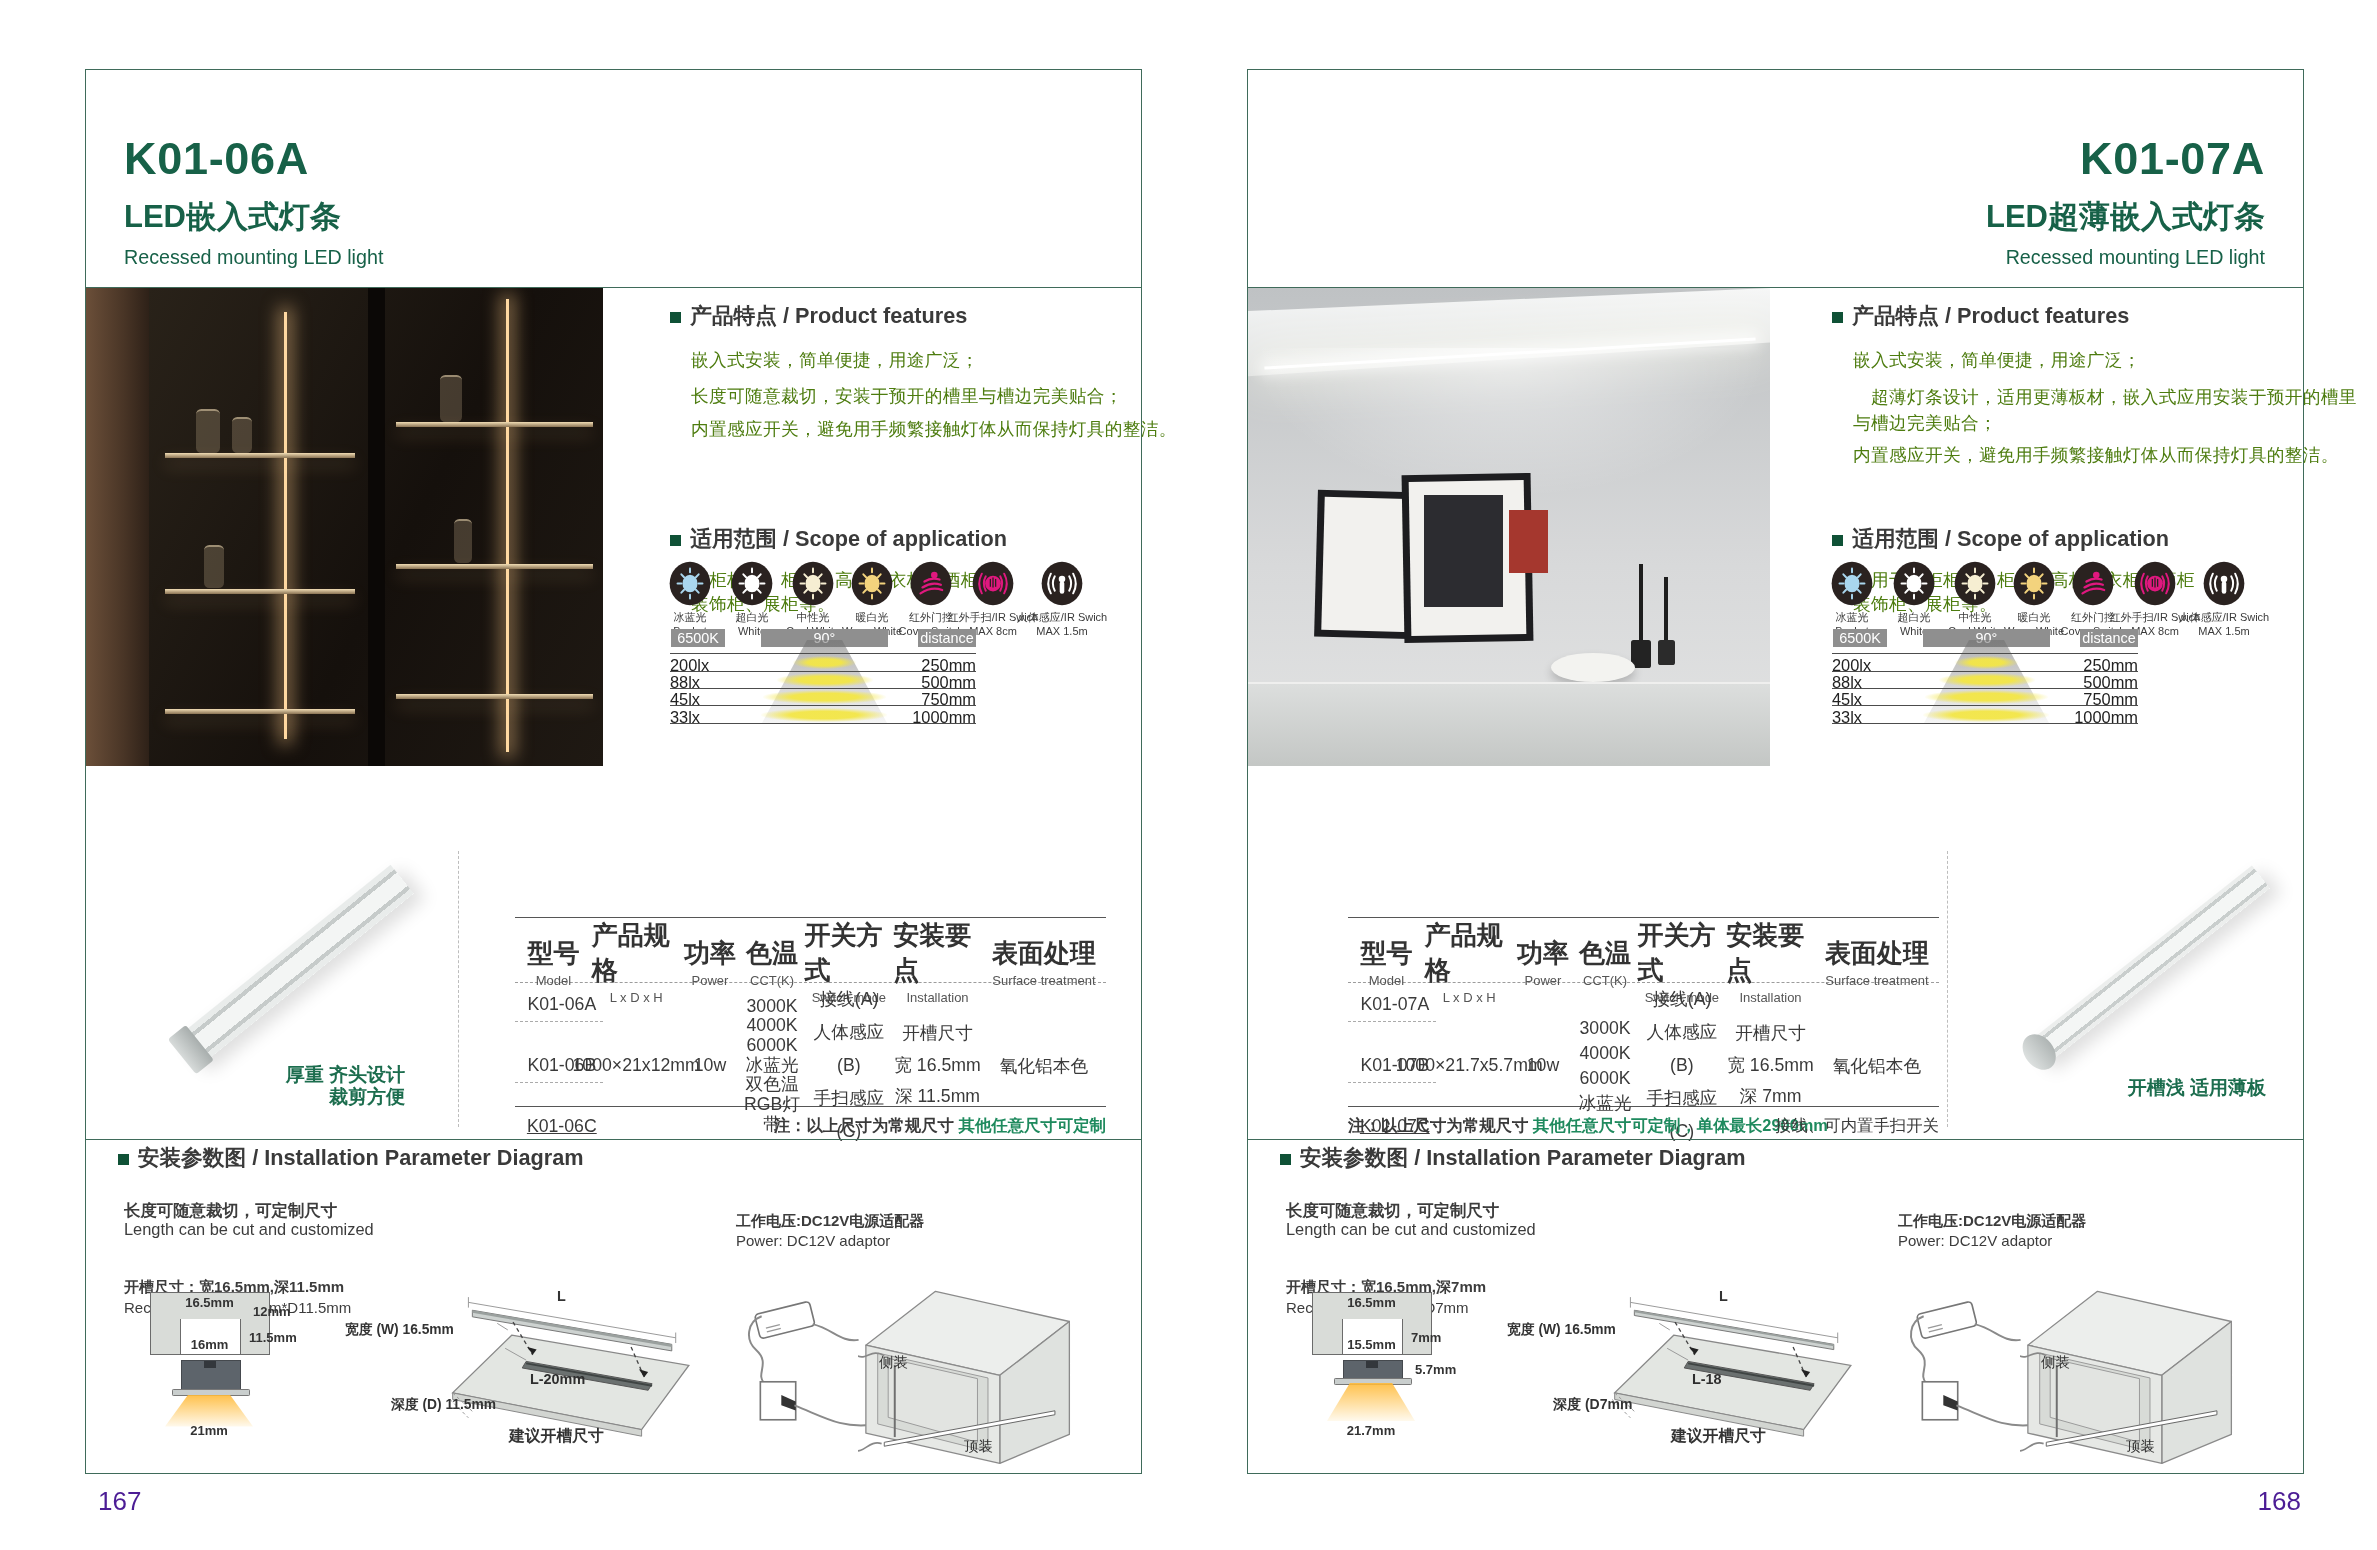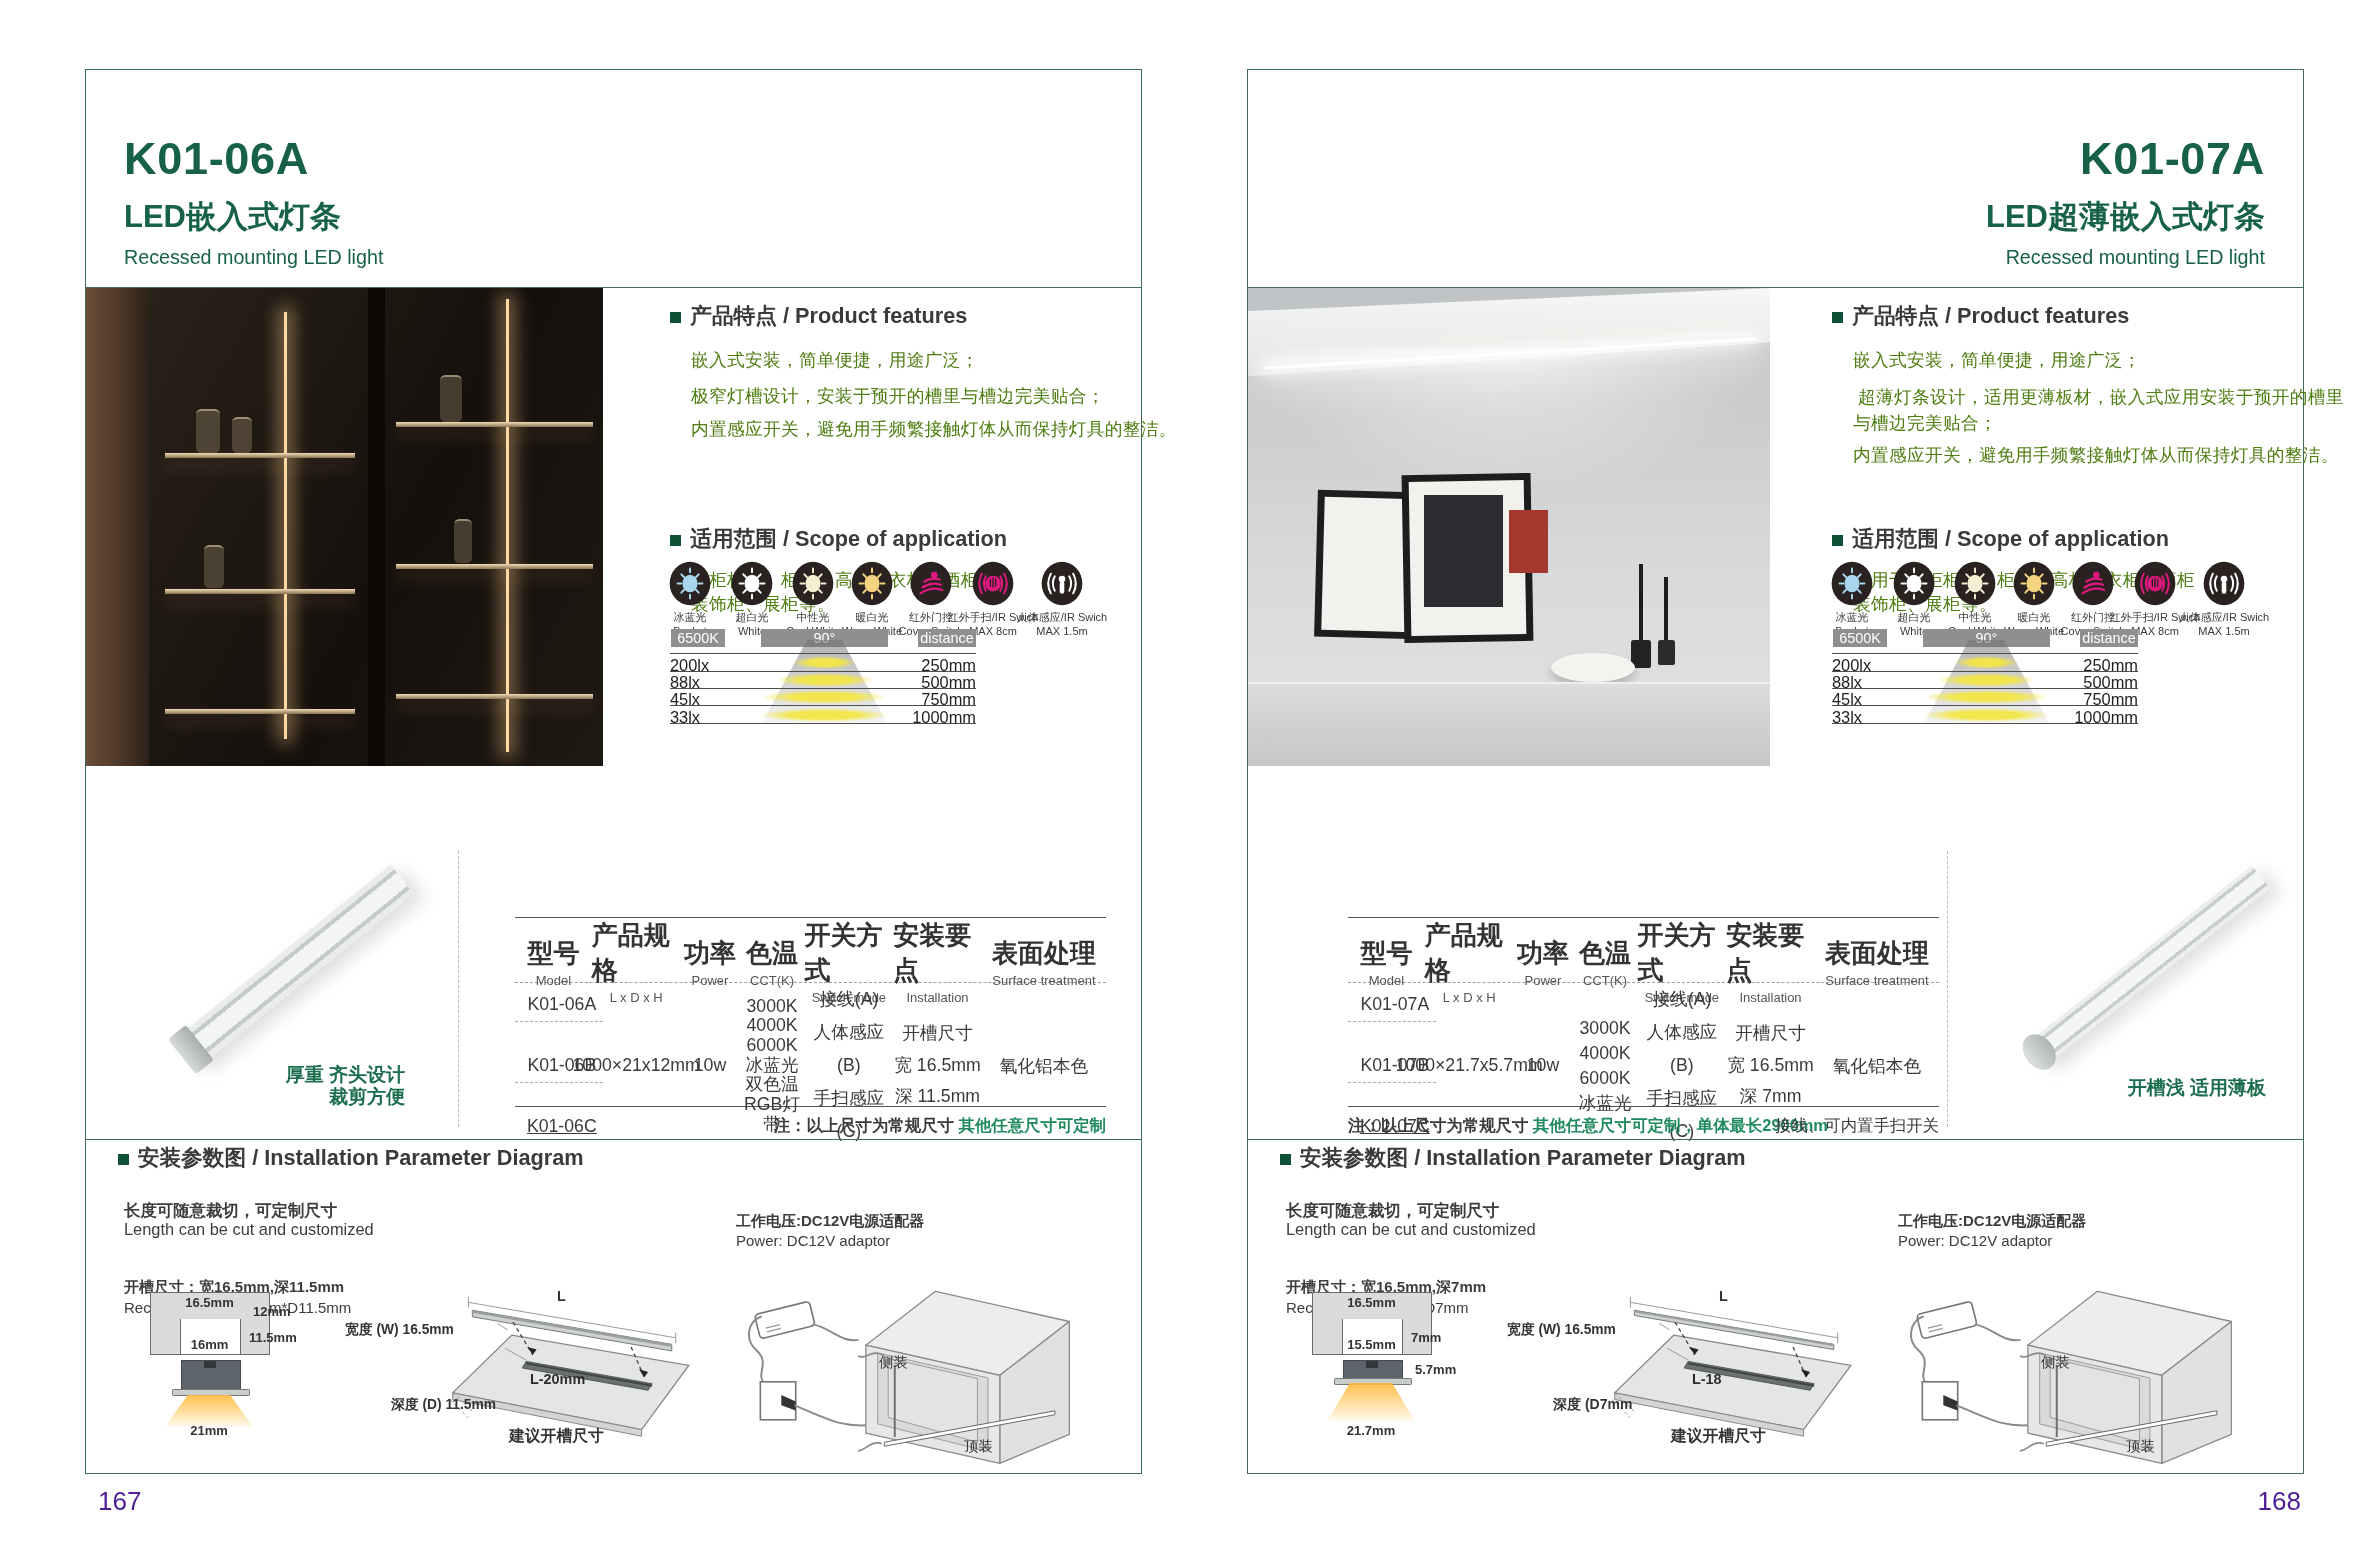--- a/index.html
+++ b/index.html
@@ -107,21 +107,21 @@
     <div class="lp-jar" style="left:146px;top:129px;width:19.7px;height:34px"></div>
     <div class="lp-jar" style="left:354px;top:87px;width:22px;height:45px"></div>
     <div class="lp-jar" style="left:118px;top:257px;width:19.7px;height:41px"></div>
     <div class="lp-jar" style="left:368px;top:231px;width:18.4px;height:42px"></div>
   </div>
 
   <div class="sec-h" style="left:584px;top:231px">
     <span class="bullet"></span><span>产品特点 / Product features</span>
   </div>
   <div class="feat" style="left:605px;top:278px">嵌入式安装，简单便捷，用途广泛；</div>
-  <div class="feat" style="left:605px;top:314px">极窄灯槽设计，安装于预开的槽里与槽边完美贴合；</div>
+  <div class="feat" style="left:605px;top:314px">长度可随意裁切，安装于预开的槽里与槽边完美贴合；</div>
   <div class="feat" style="left:605px;top:347px">内置感应开关，避免用手频繁接触灯体从而保持灯具的整洁。</div>
 
   <div class="sec-h" style="left:584px;top:454px">
     <span class="bullet"></span><span>适用范围 / Scope of application</span>
   </div>
   <div class="feat" style="left:605px;top:498px">橱柜柜底、柜内、高柜、衣柜、酒柜</div>
   <div class="feat" style="left:605px;top:522px">装饰柜、展柜等。</div>
 
   <div class="icon-b" style="left:555px">
     <svg class="ic" viewBox="0 0 64 68">
@@ -465,21 +465,21 @@
     <div class="abs" style="left:383px;top:352px;width:19.7px;height:27.6px;background:#232323;border-radius:2.6px"></div>
     <div class="abs" style="left:410px;top:352px;width:17px;height:25px;background:#2b2b2b;border-radius:2.6px"></div>
     <div class="abs" style="left:303px;top:365px;width:84px;height:29px;background:#f3f3f0;border-radius:50%;box-shadow:0 5.3px 9.2px rgba(0,0,0,.2)"></div>
     <div class="rp-board"></div>
   </div>
 
   <div class="sec-h" style="left:584px;top:231px">
     <span class="bullet"></span><span>产品特点 / Product features</span>
   </div>
   <div class="feat" style="left:605px;top:278px">嵌入式安装，简单便捷，用途广泛；</div>
-  <div class="feat" style="left:610px;top:315px">超薄灯条设计，适用更薄板材，嵌入式应用安装于预开的槽里</div>
+  <div class="feat" style="left:623px;top:315px">超薄灯条设计，适用更薄板材，嵌入式应用安装于预开的槽里</div>
   <div class="feat" style="left:605px;top:341px">与槽边完美贴合；</div>
   <div class="feat" style="left:605px;top:373px">内置感应开关，避免用手频繁接触灯体从而保持灯具的整洁。</div>
 
   <div class="sec-h" style="left:584px;top:454px">
     <span class="bullet"></span><span>适用范围 / Scope of application</span>
   </div>
   <div class="feat" style="left:605px;top:498px">适用于橱柜柜底、柜内、高柜、衣柜、酒柜</div>
   <div class="feat" style="left:605px;top:522px">装饰柜、展柜等。</div>
 
   <div class="icon-b" style="left:555px">

